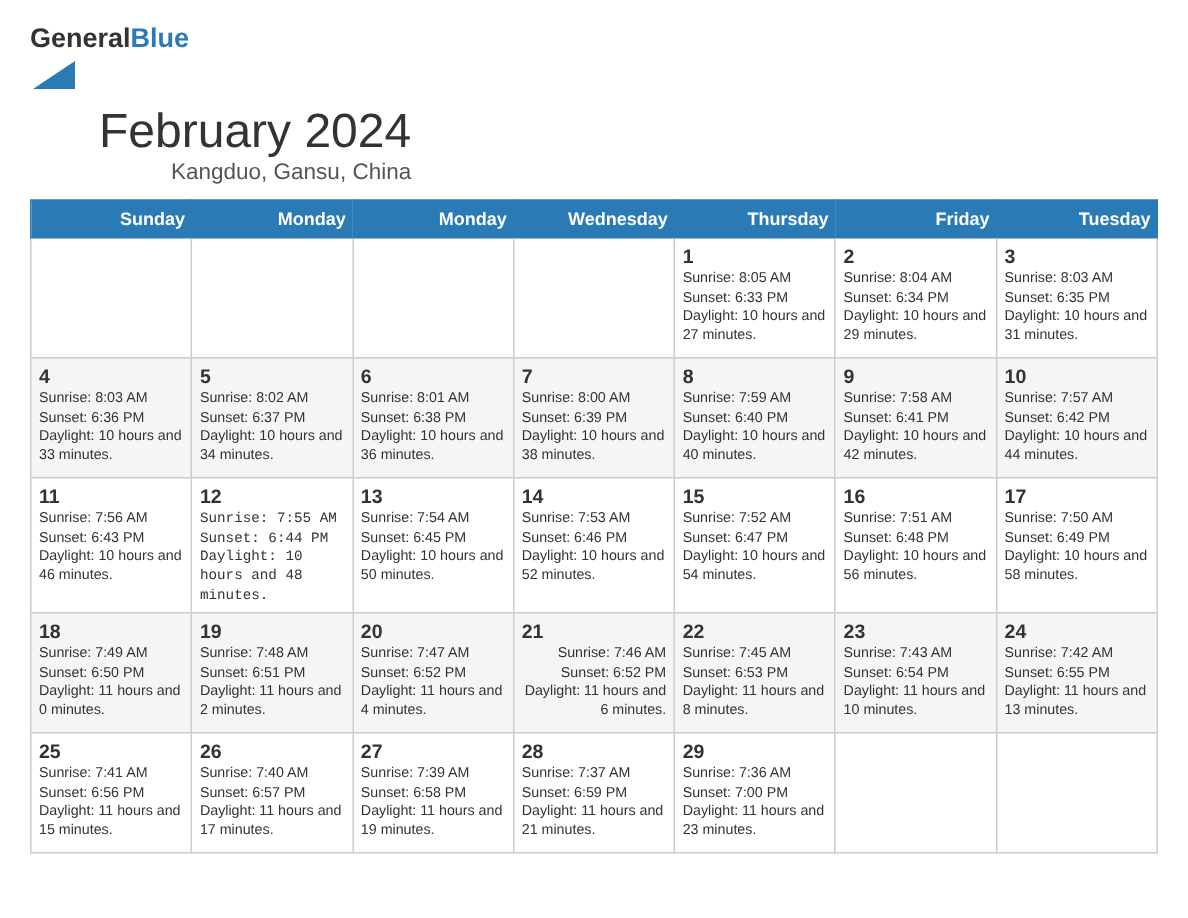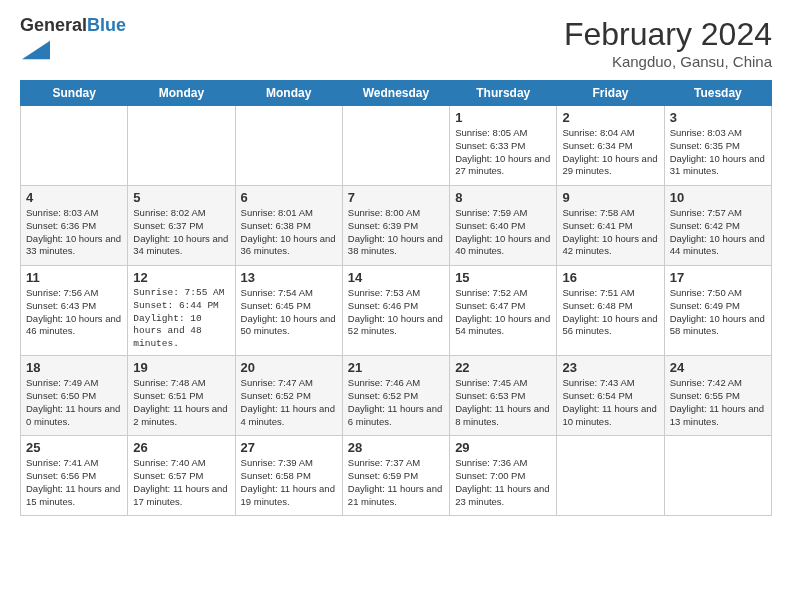--- a/index.html
+++ b/index.html
@@ -12,20 +12,21 @@
     .page {
       width: 792px;
       min-height: 612px;
       padding: 16px 20px 16px 20px;
     }
     .header {
       display: flex;
       justify-content: space-between;
       align-items: flex-start;
       margin-bottom: 10px;
+      flex-direction: column;
     }
     .logo {
       display: flex;
       align-items: center;
     }
     .logo-text {
       font-size: 18px;
       font-weight: bold;
       line-height: 1.1;
     }
@@ -53,21 +54,21 @@
       width: 100%;
       border-collapse: collapse;
       table-layout: fixed;
     }
     th {
       background-color: #2a7ab5;
       color: #fff;
       font-size: 12px;
       font-weight: bold;
       padding: 5px 4px;
-      text-align: center;
+      text-align: right;
       border: 1px solid #2a7ab5;
     }
     td {
       border: 1px solid #ccc;
       vertical-align: top;
       padding: 4px 5px;
       height: 80px;
       width: calc(100% / 7);
     }
     .day-num {
@@ -255,21 +256,21 @@
 Daylight: 11 hours and 2 minutes.</div>
           </td>
           <td>
             <div class="day-num">20</div>
             <div class="day-info" style="white-space: pre-line;">Sunrise: 7:47 AM
 Sunset: 6:52 PM
 Daylight: 11 hours and 4 minutes.</div>
           </td>
           <td>
             <div class="day-num">21</div>
-            <div class="day-info" style="white-space: pre-line;">Sunrise: 7:46 AM
+            <div class="day-info" style="white-space: pre-line; text-align: right;">Sunrise: 7:46 AM
 Sunset: 6:52 PM
 Daylight: 11 hours and 6 minutes.</div>
           </td>
           <td>
             <div class="day-num">22</div>
             <div class="day-info" style="white-space: pre-line;">Sunrise: 7:45 AM
 Sunset: 6:53 PM
 Daylight: 11 hours and 8 minutes.</div>
           </td>
           <td>

